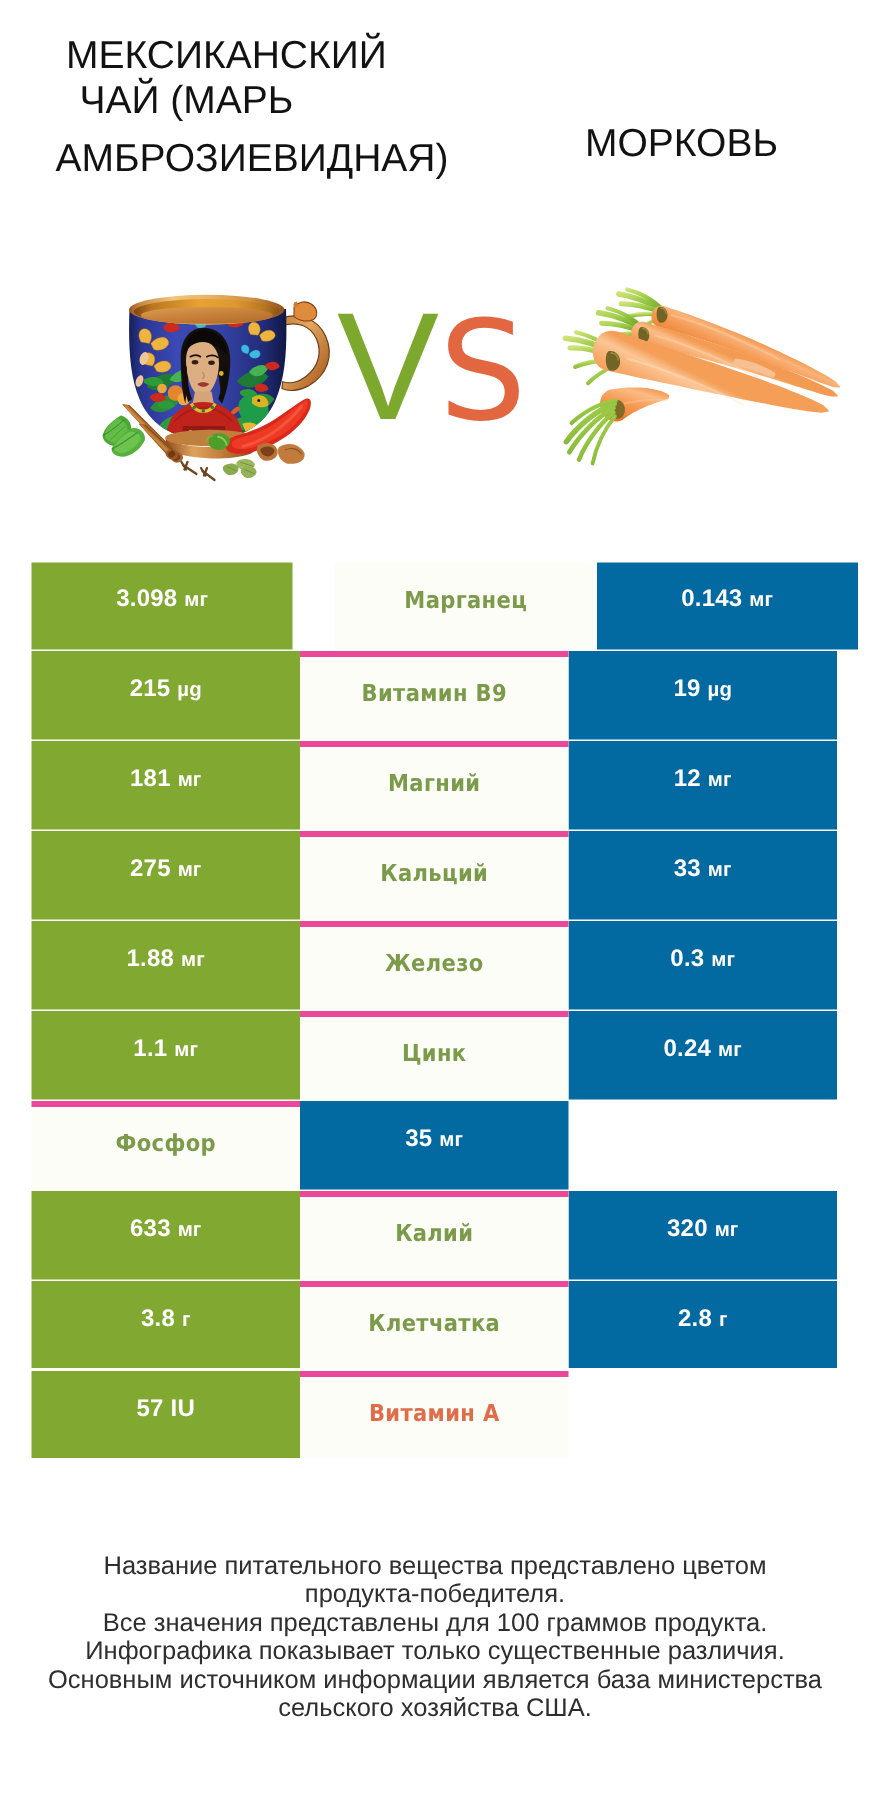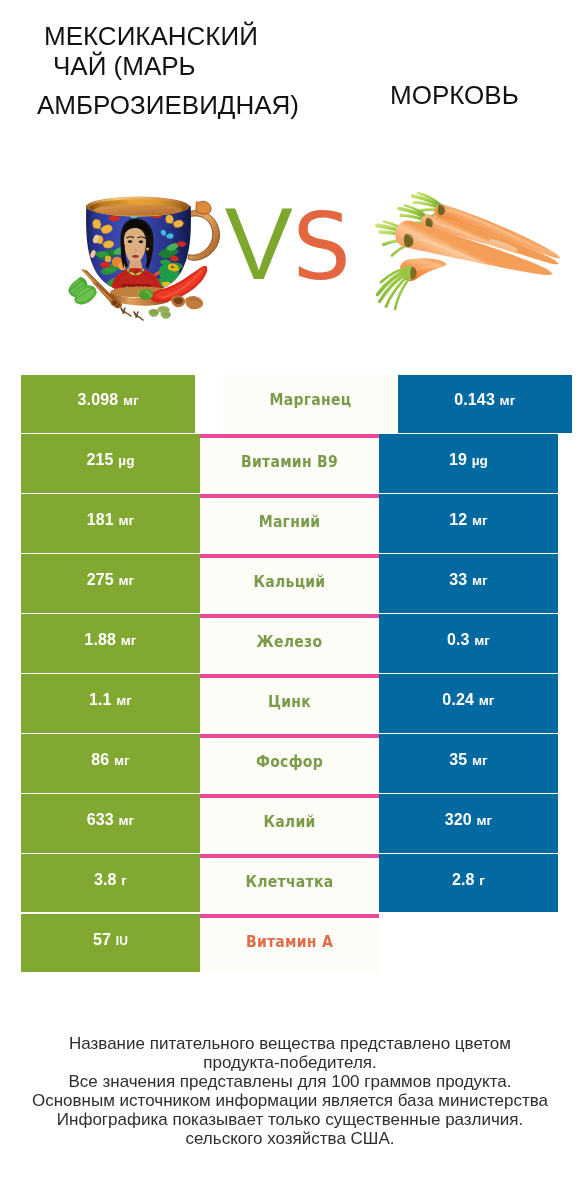--- a/index.html
+++ b/index.html
@@ -25,21 +25,21 @@
   .row:last-child{margin-bottom:0;}
   .cell{width:179px;display:flex;align-items:center;justify-content:center;height:100%;box-sizing:border-box;padding-bottom:7px;}
   .cl{background:#81A931;color:#ffffff;}
   .cm{background:#fdfdf7;color:#7B9B4B;position:relative;}
   .cr{background:#0369a1;color:#ffffff;}
   .row .cm{border-top:4px solid #ec4899;}
   .row:first-child .cm{border-top:0;margin-left:28px;}
   .cm.orange{color:#DF6D4A;}
     .val{font-size:16px;font-weight:700;letter-spacing:0.15px;white-space:nowrap;}
   .val .u{font-size:13.6px;letter-spacing:0.1px;}
-  .val .u.full{font-size:12px;letter-spacing:0.15px;}
+  .val .u.full{font-size:16px;letter-spacing:0.15px;}
   .lbl{font-family:"DejaVu Sans Condensed","DejaVu Sans",sans-serif;font-size:15.6px;font-weight:700;letter-spacing:0.25px;white-space:nowrap;}
 
   .foot{position:absolute;left:0;top:1034px;width:580px;text-align:center;
     font-family:Liberation Sans, sans-serif;
     font-size:17px;line-height:19.1px;color:#2e2e2e;font-weight:400;letter-spacing:0px;}
 </style>
 </head>
 <body>
 
 <div class="page">
@@ -459,23 +459,20 @@
           <span class="val"><span class="num">1.1</span> <span class="u">мг</span></span>
         </div>
         <div class="cell cm">
           <span class="lbl">Цинк</span>
         </div>
         <div class="cell cr">
           <span class="val"><span class="num">0.24</span> <span class="u">мг</span></span>
         </div>
       </div>
       <div class="row">
-        <div class="cell cl">
-          <span class="val"><span class="num">86</span> <span class="u">мг</span></span>
-        </div>
         <div class="cell cm">
           <span class="lbl">Фосфор</span>
         </div>
         <div class="cell cr">
           <span class="val"><span class="num">35</span> <span class="u">мг</span></span>
         </div>
       </div>
       <div class="row">
         <div class="cell cl">
           <span class="val"><span class="num">633</span> <span class="u">мг</span></span>
@@ -505,17 +502,17 @@
         <div class="cell cm orange">
           <span class="lbl">Витамин А</span>
         </div>
       </div>
     </div>
 
   <div class="foot">
       <div>Название питательного вещества представлено цветом</div>
       <div>продукта-победителя.</div>
       <div>Все значения представлены для 100 граммов продукта.</div>
+      <div>Инфографика показывает только существенные различия.</div>
       <div>Основным источником информации является база министерства</div>
-      <div>Инфографика показывает только существенные различия.</div>
       <div>сельского хозяйства США.</div>
     </div>
 </div>
 
 </body></html>

